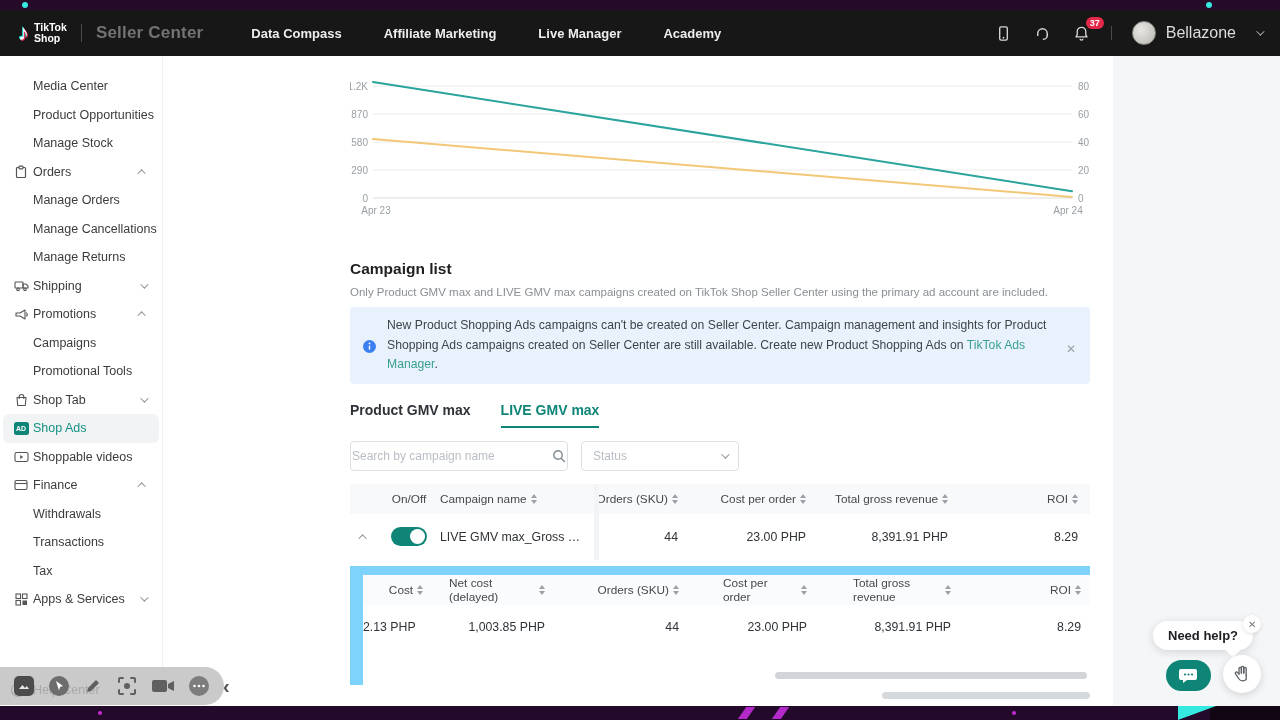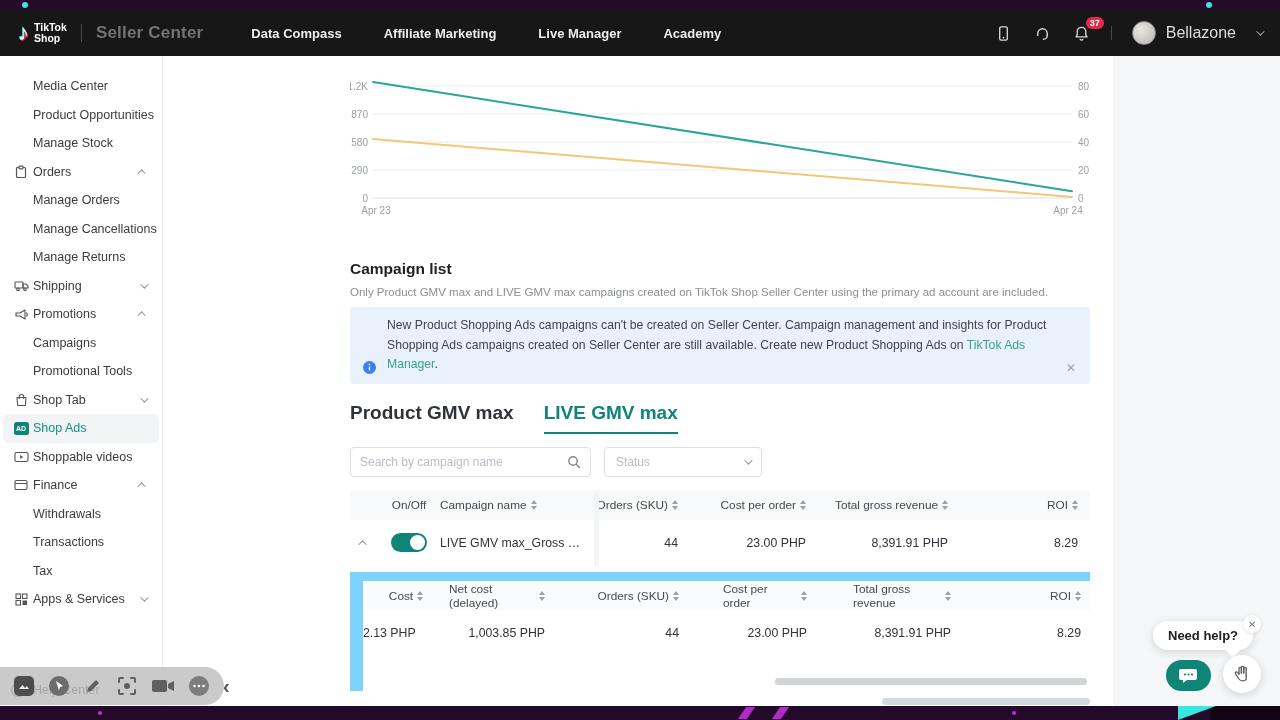--- a/index.html
+++ b/index.html
@@ -51,33 +51,33 @@
   .main { position:absolute; left:163px; top:56px; right:0; bottom:14px; background:#fff; }
   .gray-col { position:absolute; right:0; top:0; width:167px; height:100%; background:#f5f6f7; }
   .content { position:absolute; left:187px; top:0; width:740px; }
 
   
   .chart { margin-top:12px; width:740px; height:152px; position:relative; }
 
   
   .page-h2 { margin-top:40px; font-size:15.5px; font-weight:bold; color:#1f1f1f; }
   .subtitle { margin-top:8px; font-size:11.5px; color:#8a8f94; }
-  .banner { margin-top:9px; display:flex; align-items:flex-end; gap:10px; background:#e9f2fc;
+  .banner { margin-top:9px; display:flex; align-items:center; gap:10px; background:#e9f2fc;
             border-radius:4px; padding:9px 14px 9px 12px; }
   .banner-text { font-size:12.2px; color:#3f4449; line-height:1.6; max-width:660px; }
   .lnk { color:#3aa18e; cursor:pointer; }
   .banner-close { margin-left:auto; color:#9aa0a6; font-size:12px; cursor:pointer; padding-top:8px; }
 
   .tabs { margin-top:18px; display:flex; gap:30px; }
-  .tab { font-size:19px; font-weight:bold; color:#2f3338; padding-bottom:8px; cursor:pointer; }
+  .tab { font-size:14px; font-weight:bold; color:#2f3338; padding-bottom:8px; cursor:pointer; }
   .tab.active { color:#0e8576; border-bottom:2.5px solid #0e8576; }
 
   .controls { margin-top:13px; display:flex; gap:13px; }
-  .search-box { width:241px; height:30px; border:1px solid #dcdfe3; border-radius:4px;
-                display:flex; align-items:center; padding:0 9px; gap:6px; }
+  .search-box { width:218px; height:30px; border:1px solid #dcdfe3; border-radius:4px;
+                display:flex; align-items:center; padding:0 1px; gap:6px; }
   .search-box input { border:none; outline:none; flex:1; font-size:12px; color:#444;
                       font-family:"Liberation Sans", sans-serif; }
   .search-box input::placeholder { color:#b9bec4; }
   .status-box { width:158px; height:30px; border:1px solid #dcdfe3; border-radius:4px;
                 display:flex; align-items:center; padding:0 11px; cursor:pointer; }
   .status-box span { font-size:12px; color:#b9bec4; }
   .status-box .chev { margin-left:auto; }
 
   
   .table { margin-top:13px; position:relative; }

